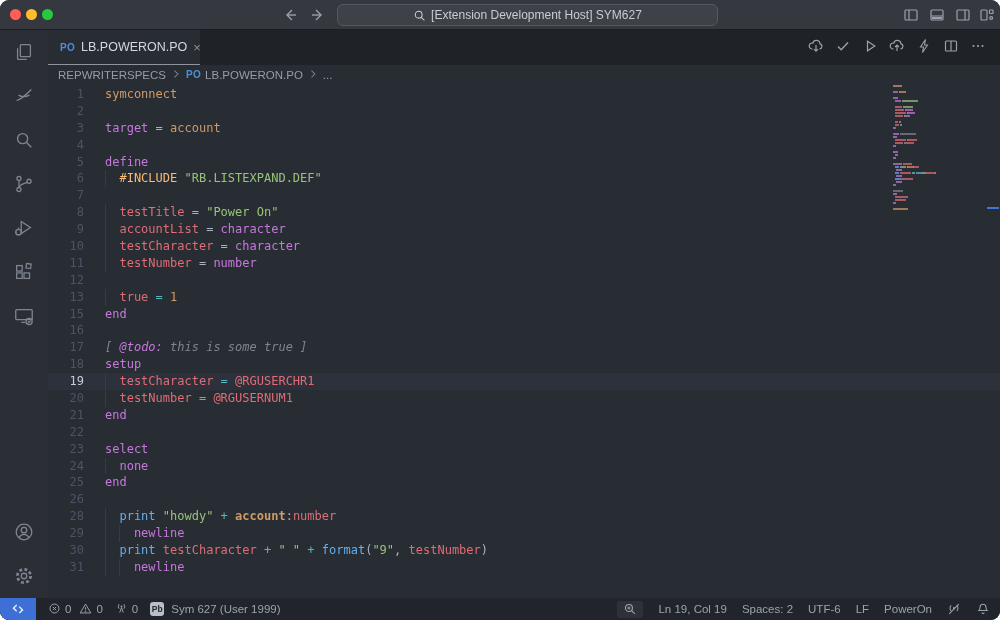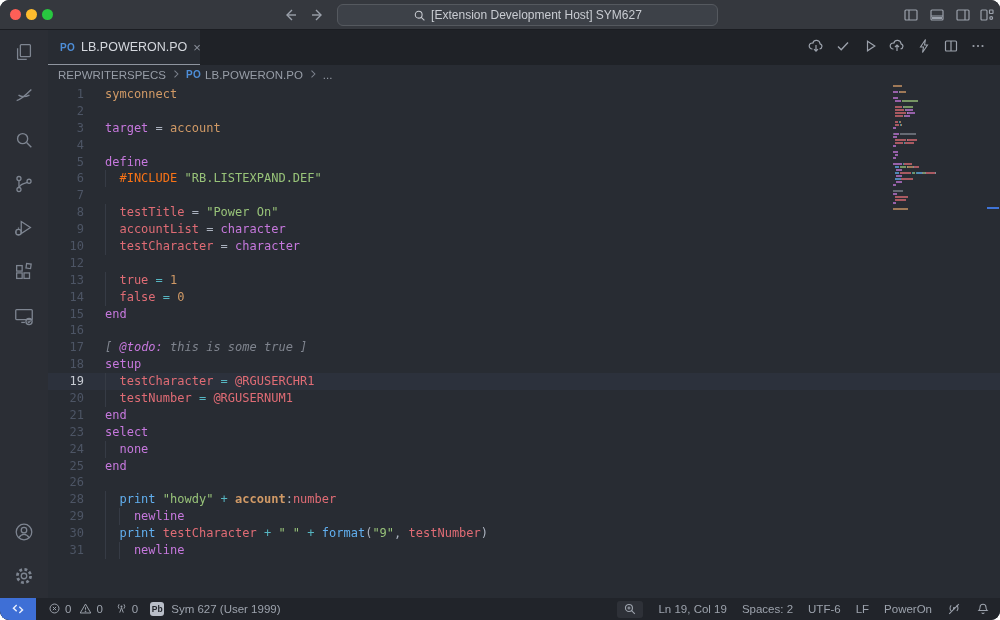--- a/index.html
+++ b/index.html
@@ -274,35 +274,36 @@
     <span>...</span>
   </div>
 
   <div id="editor">
     <div id="code-lines">
         <div class="line"><div class="ln">1</div><div class="lc"><span style="color: rgb(209, 154, 102);">symconnect</span></div></div>
         <div class="line"><div class="ln">2</div><div class="lc"></div></div>
         <div class="line"><div class="ln">3</div><div class="lc"><span style="color: rgb(198, 120, 221);">target</span><span style="color: rgb(171, 178, 191);"> = </span><span style="color: rgb(209, 154, 102);">account</span></div></div>
         <div class="line"><div class="ln">4</div><div class="lc"></div></div>
         <div class="line"><div class="ln">5</div><div class="lc"><span style="color: rgb(198, 120, 221);">define</span></div></div>
-        <div class="line"><div class="ln">6</div><div class="lc"><i class="guide" style="left: 15px;"></i><span style="color: #f97316;">  #INCLUDE</span><span style="color: rgb(171, 178, 191);"> </span><span style="color: rgb(152, 195, 121);">"RB.LISTEXPAND.DEF"</span></div></div>
+        <div class="line"><div class="ln">6</div><div class="lc"><i class="guide" style="left: 15px;"></i><span style="color: #fdba74;">  #INCLUDE</span><span style="color: rgb(171, 178, 191);"> </span><span style="color: rgb(152, 195, 121);">"RB.LISTEXPAND.DEF"</span></div></div>
         <div class="line"><div class="ln">7</div><div class="lc"></div></div>
         <div class="line"><div class="ln">8</div><div class="lc"><i class="guide" style="left: 15px;"></i><span style="color: rgb(224, 108, 117);">  testTitle</span><span style="color: rgb(171, 178, 191);"> = </span><span style="color: rgb(152, 195, 121);">"Power On"</span></div></div>
         <div class="line"><div class="ln">9</div><div class="lc"><i class="guide" style="left: 15px;"></i><span style="color: rgb(224, 108, 117);">  accountList</span><span style="color: rgb(171, 178, 191);"> = </span><span style="color: rgb(198, 120, 221);">character</span></div></div>
         <div class="line"><div class="ln">10</div><div class="lc"><i class="guide" style="left: 15px;"></i><span style="color: rgb(224, 108, 117);">  testCharacter</span><span style="color: rgb(171, 178, 191);"> = </span><span style="color: rgb(198, 120, 221);">character</span></div></div>
+        <div class="line"><div class="ln">11</div><div class="lc"><i class="guide" style="left: 15px;"></i><span style="color: rgb(224, 108, 117);">  testNumber</span><span style="color: rgb(171, 178, 191);"> = </span><span style="color: rgb(198, 120, 221);">number</span></div></div>
         <div class="line"><div class="ln">12</div><div class="lc"></div></div>
         <div class="line"><div class="ln">13</div><div class="lc"><i class="guide" style="left: 15px;"></i><span style="color: rgb(224, 108, 117);">  true</span><span style="color: rgb(86, 182, 194);"> = </span><span style="color: rgb(209, 154, 102);">1</span></div></div>
-        <div class="line"><div class="ln">14</div><div class="lc"><i class="guide" style="left: 15px;"></i><span style="color: rgb(224, 108, 117);">  false</span><span style="color: rgb(86, 182, 194);"> = </span><span style="color: rgb(209, 154, 102);">0</span></div></div>
         <div class="line"><div class="ln">15</div><div class="lc"><span style="color: rgb(198, 120, 221);">end</span></div></div>
         <div class="line"><div class="ln">16</div><div class="lc"></div></div>
         <div class="line"><div class="ln">17</div><div class="lc"><span class="seg-i" style="color: rgb(127, 132, 142);">[ </span><span class="seg-i" style="color: rgb(198, 120, 221);">@todo:</span><span class="seg-i" style="color: rgb(127, 132, 142);"> this is some true ]</span></div></div>
         <div class="line"><div class="ln">18</div><div class="lc"><span style="color: rgb(198, 120, 221);">setup</span></div></div>
         <div class="line active"><div class="ln">19</div><div class="lc"><i class="guide" style="left: 15px;"></i><span style="color: rgb(224, 108, 117);">  testCharacter</span><span style="color: rgb(86, 182, 194);"> = </span><span style="color: rgb(224, 108, 117);">@RGUSERCHR1</span></div></div>
         <div class="line"><div class="ln">20</div><div class="lc"><i class="guide" style="left: 15px;"></i><span style="color: rgb(224, 108, 117);">  testNumber</span><span style="color: rgb(86, 182, 194);"> = </span><span style="color: rgb(224, 108, 117);">@RGUSERNUM1</span></div></div>
         <div class="line"><div class="ln">21</div><div class="lc"><span style="color: rgb(198, 120, 221);">end</span></div></div>
+        <div class="line"><div class="ln">22</div><div class="lc"></div></div>
         <div class="line"><div class="ln">23</div><div class="lc"><span style="color: rgb(198, 120, 221);">select</span></div></div>
         <div class="line"><div class="ln">24</div><div class="lc"><i class="guide" style="left: 15px;"></i><span style="color: rgb(198, 120, 221);">  none</span></div></div>
         <div class="line"><div class="ln">25</div><div class="lc"><span style="color: rgb(198, 120, 221);">end</span></div></div>
         <div class="line"><div class="ln">26</div><div class="lc"></div></div>
         <div class="line"><div class="ln">28</div><div class="lc"><i class="guide" style="left: 15px;"></i><span style="color: rgb(97, 175, 239);">  print</span><span style="color: rgb(171, 178, 191);"> </span><span style="color: rgb(152, 195, 121);">"howdy"</span><span style="color: rgb(86, 182, 194);"> + </span><span class="seg-b" style="color: rgb(209, 154, 102);">account</span><span style="color: rgb(171, 178, 191);">:</span><span style="color: rgb(224, 108, 117);">number</span></div></div>
         <div class="line"><div class="ln">29</div><div class="lc"><i class="guide" style="left: 15px;"></i><i class="guide" style="left: 29.44px;"></i><span style="color: rgb(198, 120, 221);">    newline</span></div></div>
         <div class="line"><div class="ln">30</div><div class="lc"><i class="guide" style="left: 15px;"></i><span style="color: rgb(97, 175, 239);">  print</span><span style="color: rgb(171, 178, 191);"> </span><span style="color: rgb(224, 108, 117);">testCharacter</span><span style="color: rgb(86, 182, 194);"> + </span><span style="color: rgb(152, 195, 121);">" "</span><span style="color: rgb(86, 182, 194);"> + </span><span style="color: rgb(97, 175, 239);">format</span><span style="color: rgb(171, 178, 191);">(</span><span style="color: rgb(152, 195, 121);">"9"</span><span style="color: rgb(171, 178, 191);">, </span><span style="color: rgb(224, 108, 117);">testNumber</span><span style="color: rgb(171, 178, 191);">)</span></div></div>
         <div class="line"><div class="ln">31</div><div class="lc"><i class="guide" style="left: 15px;"></i><i class="guide" style="left: 29.44px;"></i><span style="color: rgb(198, 120, 221);">    newline</span></div></div>
       </div>
     <div id="minimap">

